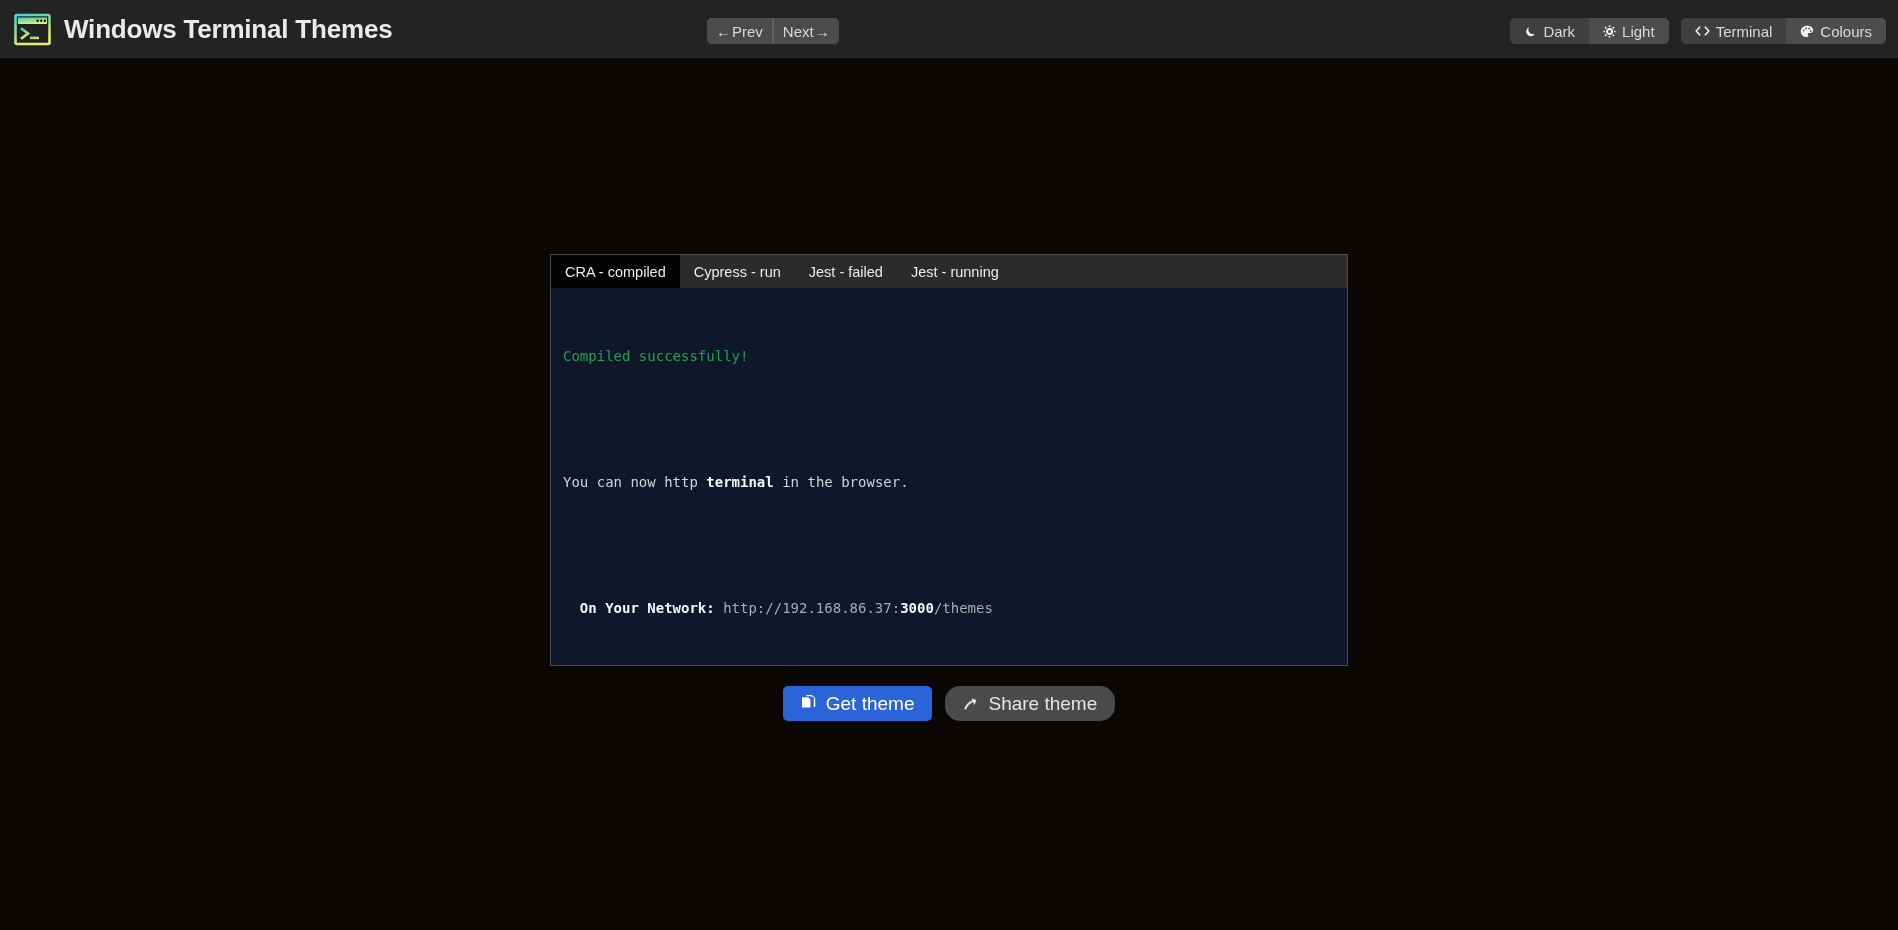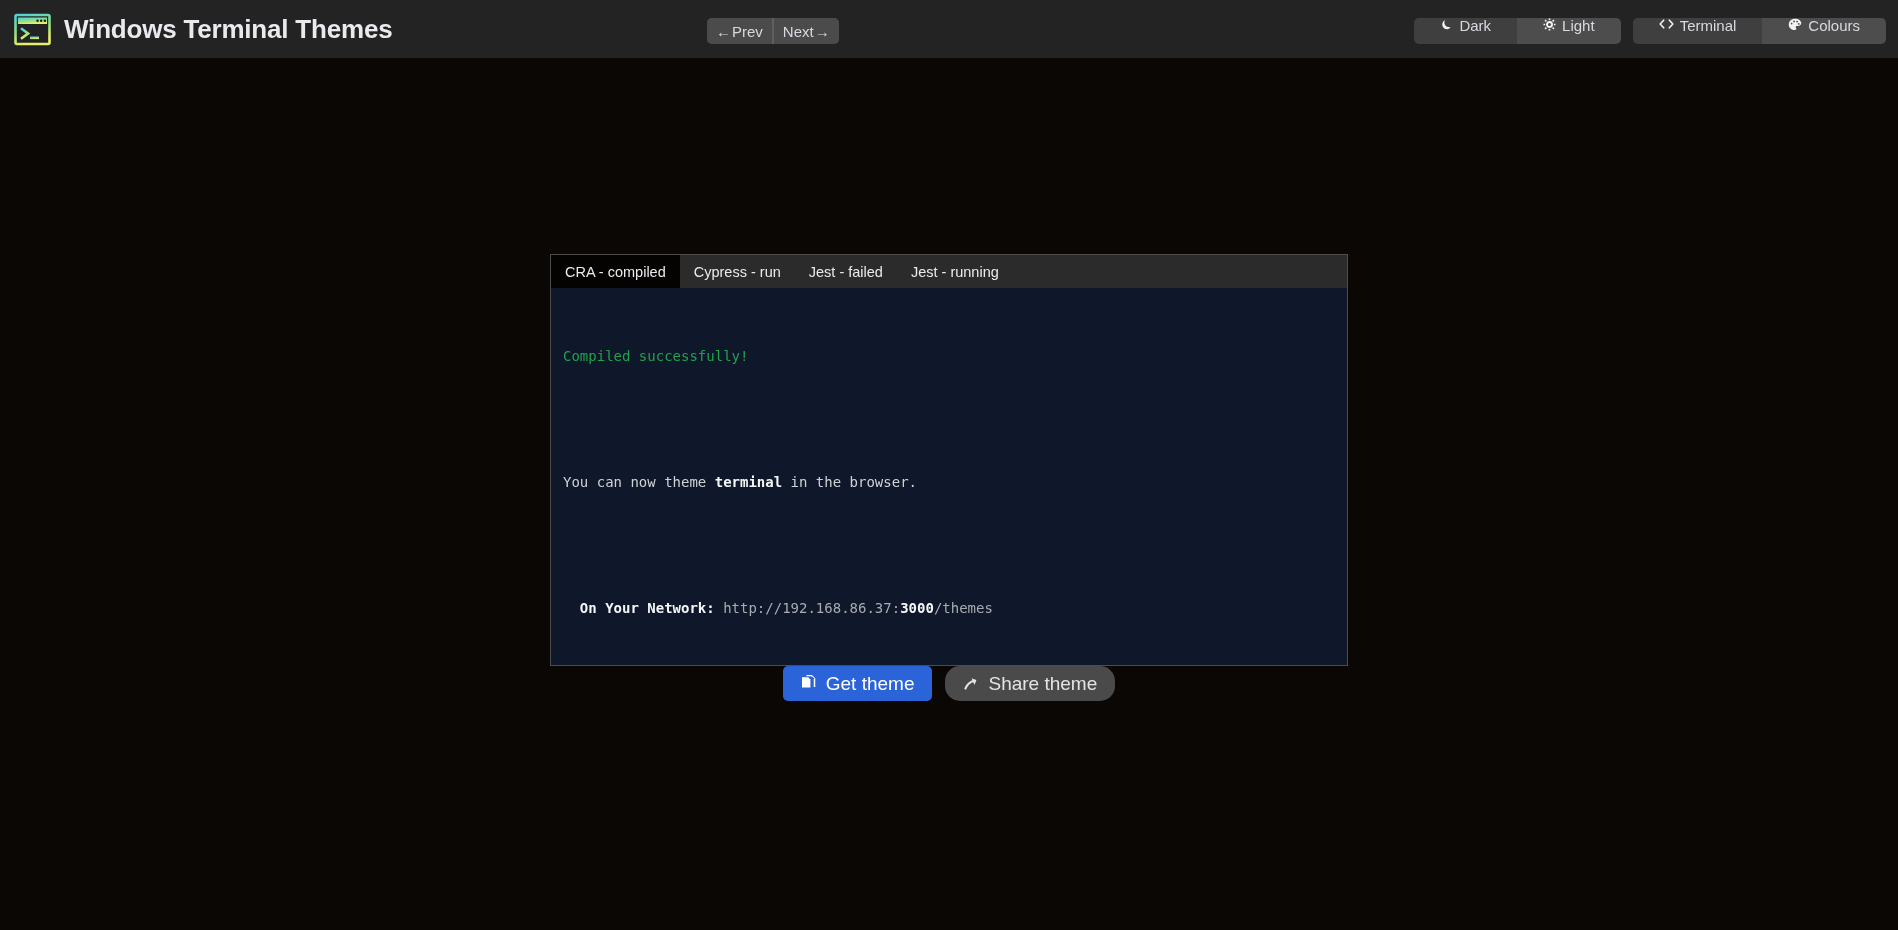--- a/index.html
+++ b/index.html
@@ -109,23 +109,23 @@
     border-radius: 5px;
     overflow: hidden;
     height: 26px;
   }
   .seg-btn {
     background: #3f3f3f;
     border: none;
     color: #d6d9de;
     font-family: "Liberation Sans", sans-serif;
     font-size: 15px;
-    padding: 0 26px;
-    display: flex;
-    align-items: flex-start;
+    padding: 0 14px;
+    display: flex;
+    align-items: center;
     gap: 6px;
     cursor: pointer;
     white-space: nowrap;
     line-height: 1;
   }
   .seg-btn.alt { background: #4d4d4d; }
   .seg-icon { display: inline-flex; align-items: center; color: #f2f3f5; }
 
   
   .stage {
@@ -178,21 +178,21 @@
   .ln { display: block; min-height: 21px; }
   .c-green { color: #1ea34a; }
   .c-bold-white { color: #f4f6f8; font-weight: bold; }
   .c-gray { color: #a8abb0; }
   .c-default { color: #cfd2d6; }
 
   
   .actions {
     position: absolute;
     left: 0;
-    top: 608px;
+    top: 628px;
     width: 100%;
     display: flex;
     justify-content: center;
     gap: 13px;
   }
   .action-btn {
     border: none;
     border-radius: 5px;
     font-family: "Liberation Sans", sans-serif;
     font-size: 19px;
@@ -321,21 +321,21 @@
         <span>Jest - failed</span>
       </button>
       <button class="tab">
         <span>Jest - running</span>
       </button>
     </div>
 
     <div class="term-body">
       <span class="ln c-green">Compiled successfully!</span>
       <span class="ln">&nbsp;</span>
-      <span class="ln"><span class="c-default">You can now theme </span><span class="c-bold-white">terminal</span><span class="c-default"> in the browser.</span></span>
+      <span class="ln"><span class="c-default">You can now http </span><span class="c-bold-white">terminal</span><span class="c-default"> in the browser.</span></span>
       <span class="ln">&nbsp;</span>
       <span class="ln"><span class="c-bold-white">  On Your Network:</span><span> </span><span class="c-gray">http://192.168.86.37:</span><span class="c-bold-white">3000</span><span class="c-gray">/themes</span></span>
       
       
       
       
     </div>
 
   </div>
 

